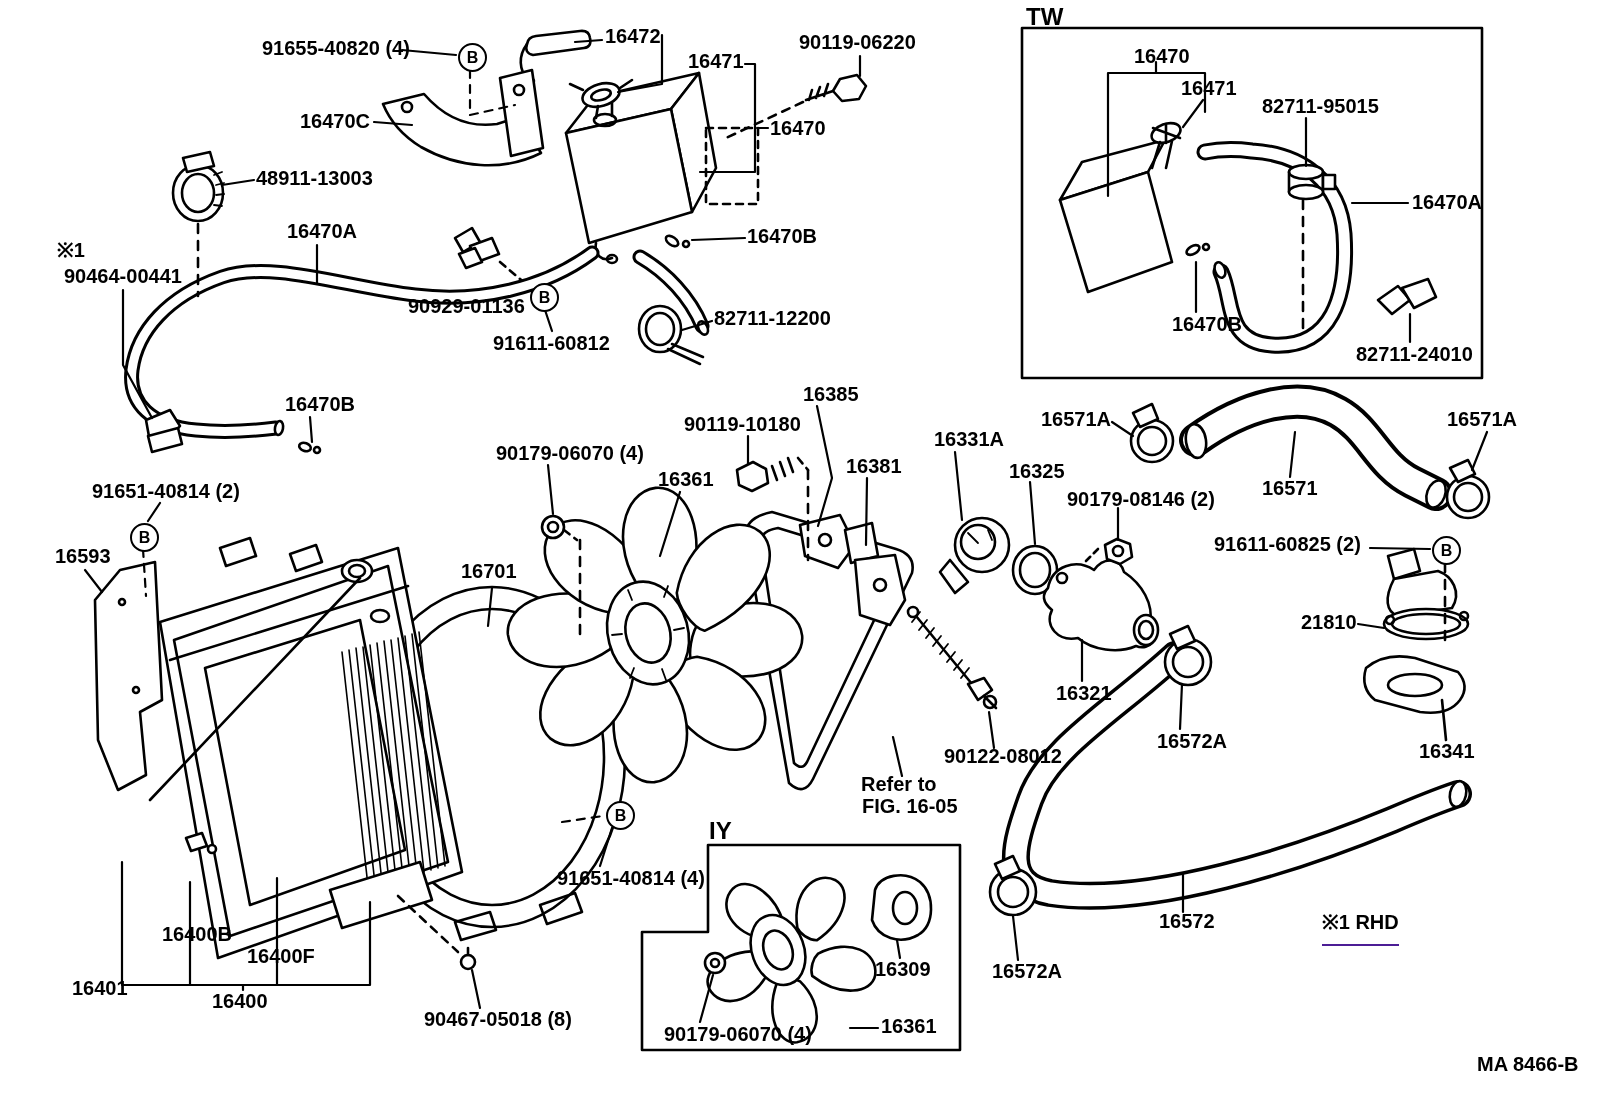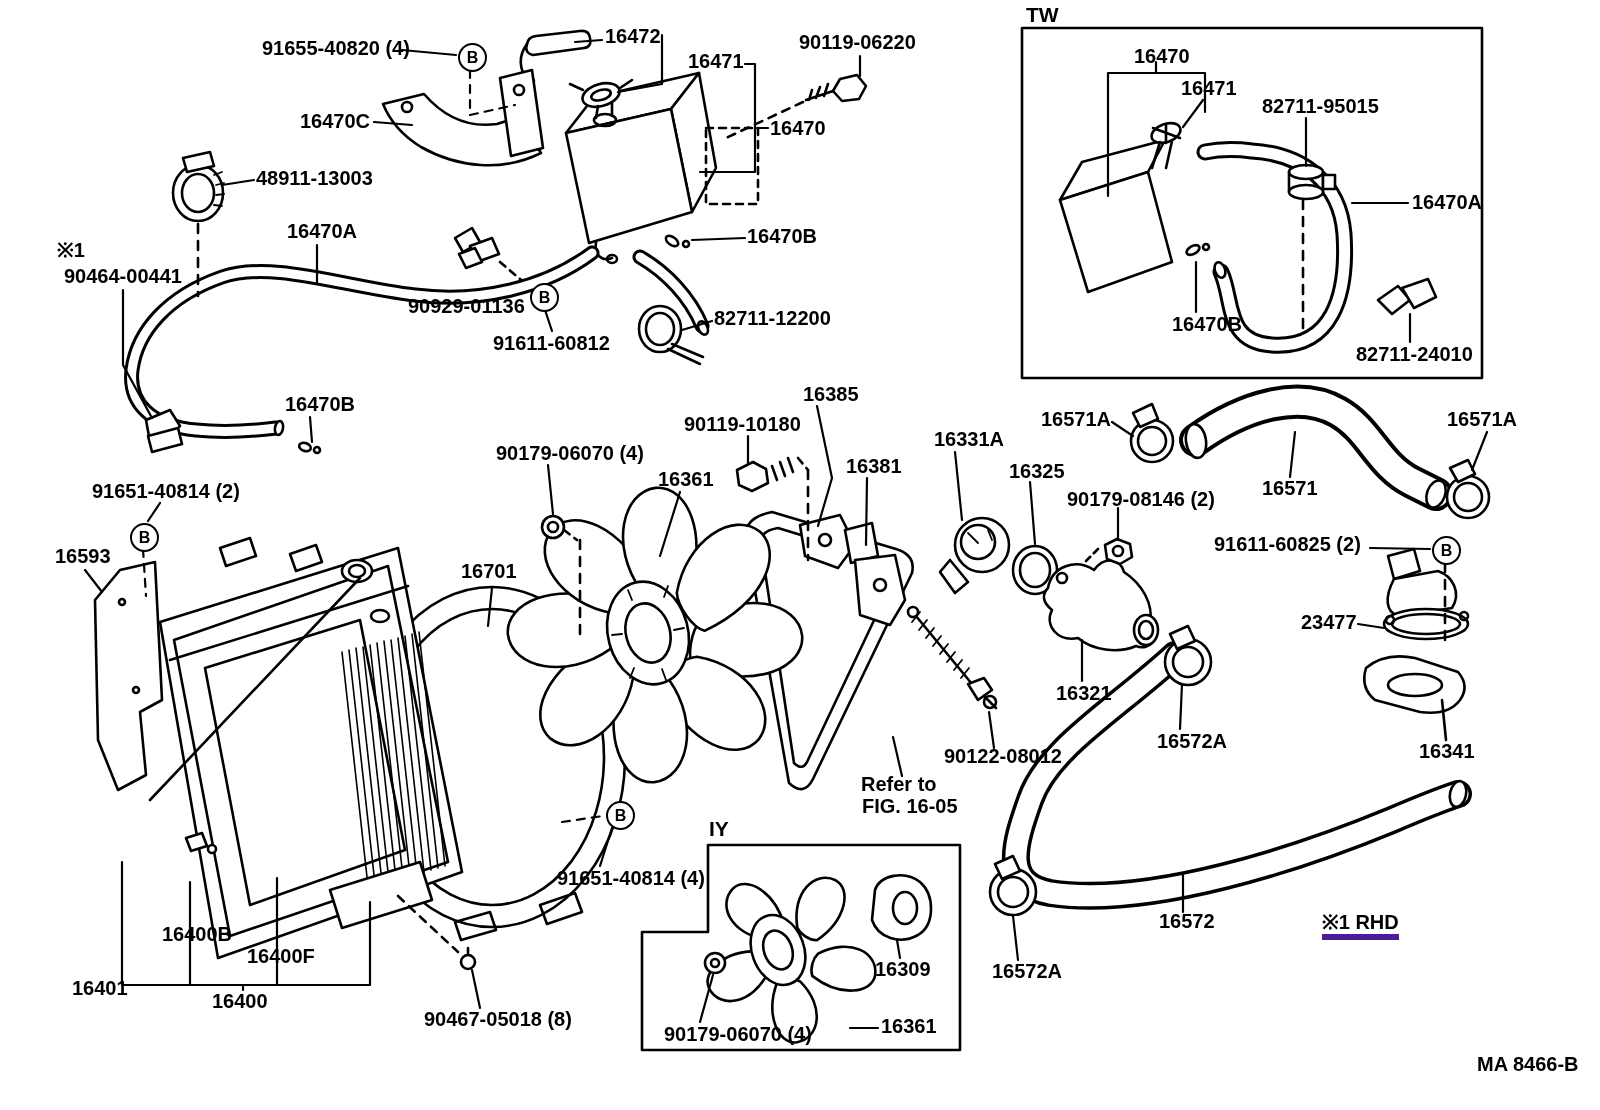--- a/index.html
+++ b/index.html
@@ -1,23 +1,23 @@
 <!DOCTYPE html>
 <html><head>
 <meta charset="utf-8">
 <style>
   html,body{margin:0;padding:0;background:#fff;}
   .stage{position:relative;width:1600px;height:1110px;background:#fff;overflow:hidden;
          font-family:"Liberation Sans",sans-serif;}
   .stage svg{position:absolute;left:0;top:0;}
   .lbl{position:absolute;font-weight:700;font-size:20px;line-height:1.05;color:#000;white-space:nowrap;}
-  .lbl.big{font-size:21px;}
+  .lbl.big{font-size:24px;}
   .b-callout{position:absolute;width:25px;height:25px;border:2.5px solid #000;border-radius:50%;
              font-weight:700;font-size:16px;color:#000;display:flex;align-items:center;justify-content:center;background:#fff;}
-  .u{border-bottom:6px solid #4c1d95;padding-bottom:1px;}
+  .u{border-bottom:2px solid #4c1d95;padding-bottom:11px;}
 </style>
 </head>
 <body>
 
 <div class="stage">
 
 <svg width="1600" height="1110" viewBox="0 0 1600 1110">
   <g stroke="#000" stroke-width="2.6" fill="none" stroke-linecap="round" stroke-linejoin="round">
 
     <g>
@@ -321,21 +321,21 @@
 <div class="lbl" style="left:1447px;top:409px">16571A</div>
 <div class="lbl" style="left:1067px;top:489px">90179-08146 (2)</div>
 <div class="lbl" style="left:1262px;top:478px">16571</div>
 <div class="lbl" style="left:1214px;top:534px">91611-60825 (2)</div>
 <div class="b-callout" style="left:1432px;top:536px">B</div>
 <div class="lbl" style="left:496px;top:443px">90179-06070 (4)</div>
 <div class="lbl" style="left:92px;top:481px">91651-40814 (2)</div>
 <div class="b-callout" style="left:130px;top:523px">B</div>
 <div class="lbl" style="left:55px;top:546px">16593</div>
 <div class="lbl" style="left:461px;top:561px">16701</div>
-<div class="lbl" style="left:1301px;top:612px">23477</div>
+<div class="lbl" style="left:1301px;top:612px">21810</div>
 <div class="lbl" style="left:1056px;top:683px">16321</div>
 <div class="lbl" style="left:1157px;top:731px">16572A</div>
 <div class="lbl" style="left:1419px;top:741px">16341</div>
 <div class="lbl" style="left:944px;top:746px">90122-08012</div>
 <div class="lbl" style="left:861px;top:774px">Refer to</div>
 <div class="lbl" style="left:862px;top:796px">FIG. 16-05</div>
 <div class="b-callout" style="left:606px;top:801px">B</div>
 <div class="lbl" style="left:557px;top:868px">91651-40814 (4)</div>
 <div class="lbl big" style="left:1026px;top:4px">TW</div>
 <div class="lbl big" style="left:709px;top:818px">IY</div>

